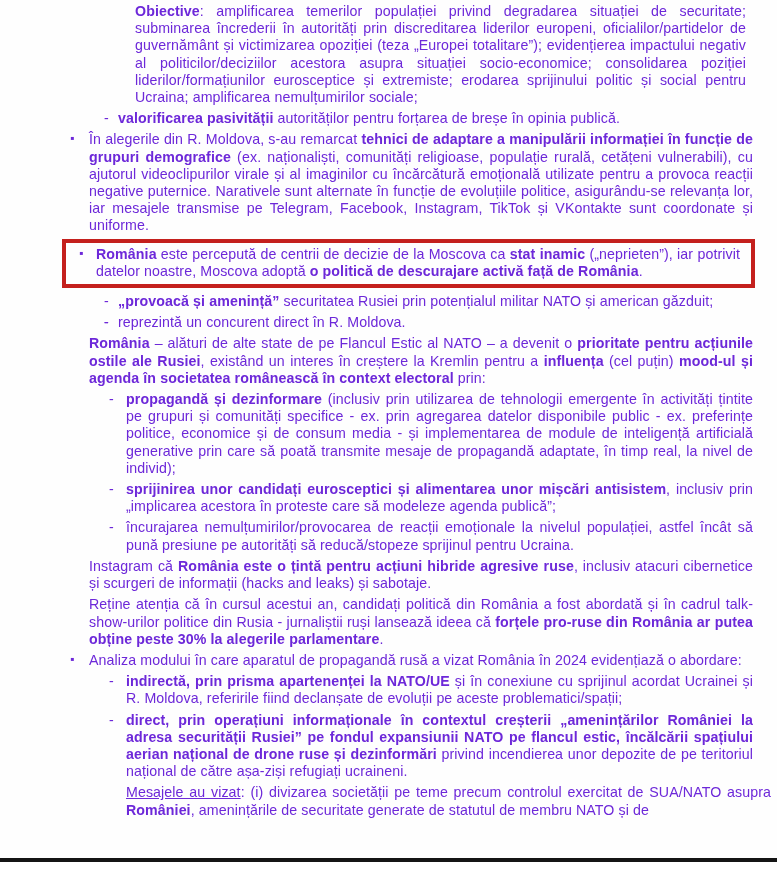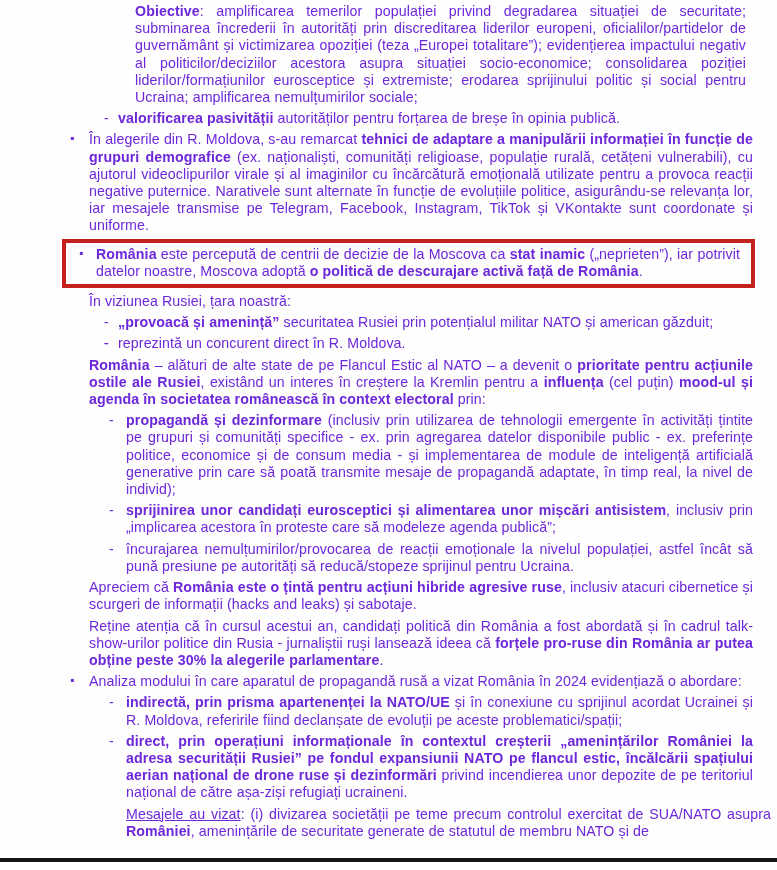--- a/index.html
+++ b/index.html
@@ -72,28 +72,27 @@
 </head>
 <body style="background: rgb(254, 254, 254);">
 
 <div class="doc" style="color: #6d28d9;">
     <div class="block para-deep"><span class="b">Obiective</span><span>: amplificarea temerilor populației privind degradarea situației de securitate; subminarea încrederii în autorități prin discreditarea liderilor europeni, oficialilor/partidelor de guvernământ și victimizarea opoziției (teza „Europei totalitare”); evidențierea impactului negativ al politicilor/deciziilor acestora asupra situației socio-economice; consolidarea poziției liderilor/formațiunilor eurosceptice și extremiste; erodarea sprijinului politic și social pentru Ucraina; amplificarea nemulțumirilor sociale;</span></div>
     <div class="block dash1"><span class="marker mk-dash">-</span><span class="b">valorificarea pasivității</span><span> autorităților pentru forțarea de breșe în opinia publică.</span></div>
     <div class="block bullet"><span class="marker mk-bullet">▪</span><span>În alegerile din R. Moldova, s-au remarcat </span><span class="b">tehnici de adaptare a manipulării informației în funcție de grupuri demografice</span><span> (ex. naționaliști, comunități religioase, populație rurală, cetățeni vulnerabili), cu ajutorul videoclipurilor virale și al imaginilor cu încărcătură emoțională utilizate pentru a provoca reacții negative puternice. Narativele sunt alternate în funcție de evoluțiile politice, asigurându-se relevanța lor, iar mesajele transmise pe Telegram, Facebook, Instagram, TikTok și VKontakte sunt coordonate și uniforme.</span></div>
     <div class="hl" style="border-color: rgb(196, 32, 29);">
       <div class="block bullet"><span class="marker mk-bullet">▪</span><span class="b">România</span><span> este percepută de centrii de decizie de la Moscova ca </span><span class="b">stat inamic</span><span> („neprieten”), iar potrivit datelor noastre, Moscova adoptă </span><span class="b">o politică de descurajare activă față de România</span><span>.</span></div>
     </div>
-    <div class="block para"><span>În viziunea Rusiei, țara noastră:</span></div>
     <div class="block dash1"><span class="marker mk-dash">-</span><span class="b">„provoacă și amenință”</span><span> securitatea Rusiei prin potențialul militar NATO și american găzduit;</span></div>
     <div class="block dash1"><span class="marker mk-dash">-</span></div>
     <div class="block dash1"><span class="marker mk-dash">-</span><span>reprezintă un concurent direct în R. Moldova.</span></div>
     <div class="block para"><span class="b">România</span><span> – alături de alte state de pe Flancul Estic al NATO – a devenit o </span><span class="b">prioritate pentru acțiunile ostile ale Rusiei</span><span>, existând un interes în creștere la Kremlin pentru a </span><span class="b">influența</span><span> (cel puțin) </span><span class="b">mood-ul și agenda în societatea românească în context electoral</span><span> prin:</span></div>
     <div class="block dash2"><span class="marker mk-dash">-</span><span class="b">propagandă și dezinformare</span><span> (inclusiv prin utilizarea de tehnologii emergente în activități țintite pe grupuri și comunități specifice - ex. prin agregarea datelor disponibile public - ex. preferințe politice, economice și de consum media - și implementarea de module de inteligență artificială generative prin care să poată transmite mesaje de propagandă adaptate, în timp real, la nivel de individ);</span></div>
     <div class="block dash2"><span class="marker mk-dash">-</span><span class="b">sprijinirea unor candidați eurosceptici și alimentarea unor mișcări antisistem</span><span>, inclusiv prin „implicarea acestora în proteste care să modeleze agenda publică”;</span></div>
     <div class="block dash2"><span class="marker mk-dash">-</span><span>încurajarea nemulțumirilor/provocarea de reacții emoționale la nivelul populației, astfel încât să pună presiune pe autorități să reducă/stopeze sprijinul pentru Ucraina.</span></div>
-    <div class="block para"><span>Apreciem că </span><span class="b">România este o țintă pentru acțiuni hibride agresive ruse</span><span>, inclusiv atacuri cibernetice și scurgeri de informații (hacks and leaks) și sabotaje.</span></div>
+    <div class="block para"><span>Instagram că </span><span class="b">România este o țintă pentru acțiuni hibride agresive ruse</span><span>, inclusiv atacuri cibernetice și scurgeri de informații (hacks and leaks) și sabotaje.</span></div>
     <div class="block para"><span>Reține atenția că în cursul acestui an, candidați politică din România a fost abordată și în cadrul talk-show-urilor politice din Rusia - jurnaliștii ruși lansează ideea că </span><span class="b">forțele pro-ruse din România ar putea obține peste 30% la alegerile parlamentare</span><span>.</span></div>
     <div class="block bullet"><span class="marker mk-bullet">▪</span><span>Analiza modului în care aparatul de propagandă rusă a vizat România în 2024 evidențiază o abordare:</span></div>
     <div class="block dash2"><span class="marker mk-dash">-</span><span class="b">indirectă, prin prisma apartenenței la NATO/UE</span><span> și în conexiune cu sprijinul acordat Ucrainei și R. Moldova, referirile fiind declanșate de evoluții pe aceste problematici/spații;</span></div>
     <div class="block dash2"><span class="marker mk-dash">-</span><span class="b">direct, prin operațiuni informaționale în contextul creșterii „amenințărilor României la adresa securității Rusiei” pe fondul expansiunii NATO pe flancul estic, încălcării spațiului aerian național de drone ruse și dezinformări</span><span> privind incendierea unor depozite de pe teritoriul național de către așa-ziși refugiați ucraineni.</span></div>
     <div class="block para-msg"><span class="u">Mesajele au vizat</span><span>: (i) divizarea societății pe teme precum controlul exercitat de SUA/NATO asupra </span><span class="b">României</span><span>, amenințările de securitate generate de statutul de membru NATO și de</span></div>
   </div>
 <div class="bottom-rule" style="background: rgb(20, 20, 20);"></div>
 
 </body></html>

